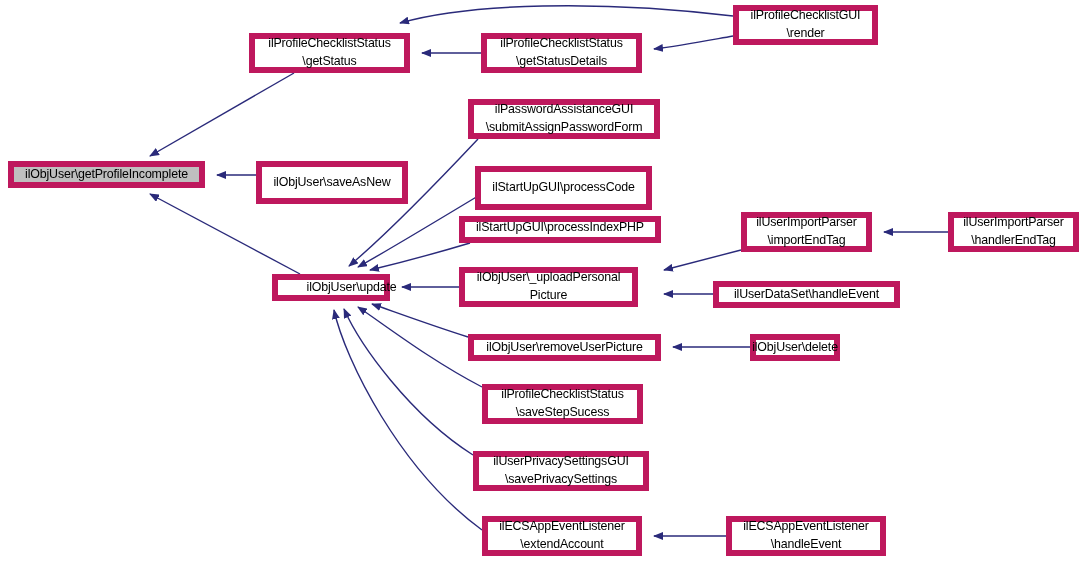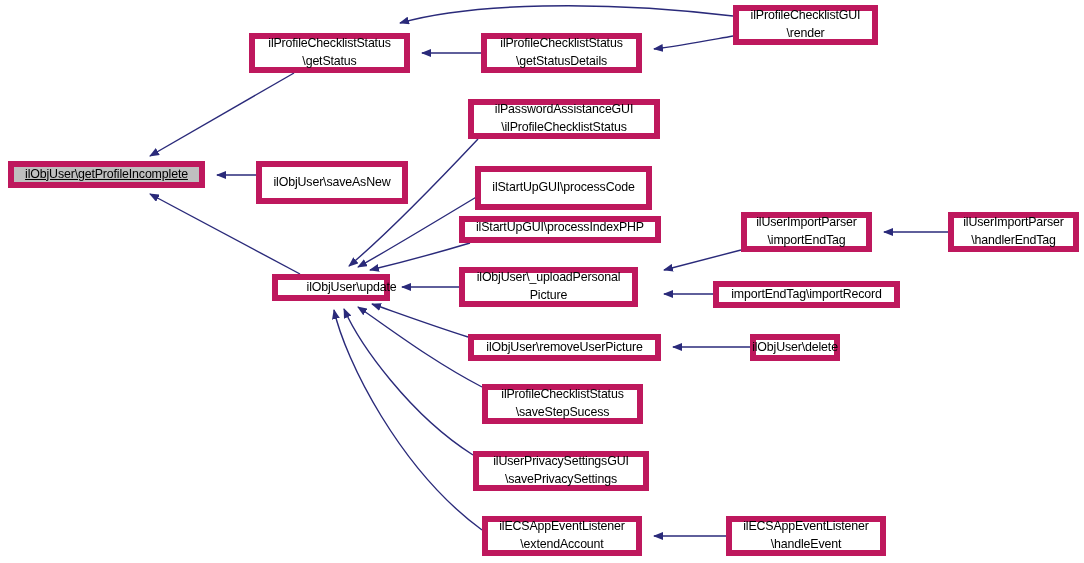--- a/index.html
+++ b/index.html
@@ -93,40 +93,40 @@
     <path d="M 713 294 L 664 294" fill="none" stroke="#2a2a7a" stroke-width="1.4" marker-end="url(#arrowhead)"></path>
 
     <path d="M 948 232 L 884 232" fill="none" stroke="#2a2a7a" stroke-width="1.4" marker-end="url(#arrowhead)"></path>
 
     <path d="M 750 347 L 673 347" fill="none" stroke="#2a2a7a" stroke-width="1.4" marker-end="url(#arrowhead)"></path>
 
     <path d="M 726 536 L 654 536" fill="none" stroke="#2a2a7a" stroke-width="1.4" marker-end="url(#arrowhead)"></path>
   </svg>
 
   <div id="node-layer">
-      <div class="node highlight" style="left: 8px; top: 161px; width: 197px; height: 27px; text-decoration: underline;"><span class="label">ilObjUser\getProfileIncomplete</span></div>
+      <div class="node highlight" style="left: 8px; top: 161px; width: 197px; height: 27px;"><span class="label">ilObjUser\getProfileIncomplete</span></div>
       <div class="node" style="left: 249px; top: 33px; width: 161px; height: 40px;"><span class="label">ilProfileChecklistStatus
 \getStatus</span></div>
       <div class="node" style="left: 481px; top: 33px; width: 161px; height: 40px;"><span class="label">ilProfileChecklistStatus
 \getStatusDetails</span></div>
       <div class="node" style="left: 733px; top: 5px; width: 145px; height: 40px;"><span class="label">ilProfileChecklistGUI
 \render</span></div>
       <div class="node" style="left: 256px; top: 161px; width: 152px; height: 43px;"><span class="label">ilObjUser\saveAsNew</span></div>
       <div class="node" style="left: 468px; top: 99px; width: 192px; height: 40px;"><span class="label">ilPasswordAssistanceGUI
-\ilProfileChecklistStatus</span></div>
+\submitAssignPasswordForm</span></div>
       <div class="node" style="left: 475px; top: 166px; width: 177px; height: 44px;"><span class="label">ilStartUpGUI\processCode</span></div>
       <div class="node" style="left: 459px; top: 216px; width: 202px; height: 27px; align-items: flex-end;"><span class="label">ilStartUpGUI\processIndexPHP</span></div>
       <div class="node" style="left: 272px; top: 274px; width: 118px; height: 27px; padding-left: 41px;"><span class="label">ilObjUser\update</span></div>
       <div class="node" style="left: 459px; top: 267px; width: 179px; height: 40px;"><span class="label">ilObjUser\_uploadPersonal
 Picture</span></div>
       <div class="node" style="left: 741px; top: 212px; width: 131px; height: 40px;"><span class="label">ilUserImportParser
 \importEndTag</span></div>
       <div class="node" style="left: 948px; top: 212px; width: 131px; height: 40px;"><span class="label">ilUserImportParser
 \handlerEndTag</span></div>
-      <div class="node" style="left: 713px; top: 281px; width: 187px; height: 27px;"><span class="label">importEndTag\importRecord</span></div>
+      <div class="node" style="left: 713px; top: 281px; width: 187px; height: 27px;"><span class="label">ilUserDataSet\handleEvent</span></div>
       <div class="node" style="left: 468px; top: 334px; width: 193px; height: 27px;"><span class="label">ilObjUser\removeUserPicture</span></div>
       <div class="node" style="left: 750px; top: 334px; width: 90px; height: 27px;"><span class="label">ilObjUser\delete</span></div>
       <div class="node" style="left: 482px; top: 384px; width: 161px; height: 40px;"><span class="label">ilProfileChecklistStatus
 \saveStepSucess</span></div>
       <div class="node" style="left: 473px; top: 451px; width: 176px; height: 40px;"><span class="label">ilUserPrivacySettingsGUI
 \savePrivacySettings</span></div>
       <div class="node" style="left: 482px; top: 516px; width: 160px; height: 40px;"><span class="label">ilECSAppEventListener
 \extendAccount</span></div>
       <div class="node" style="left: 726px; top: 516px; width: 160px; height: 40px;"><span class="label">ilECSAppEventListener
 \handleEvent</span></div>

